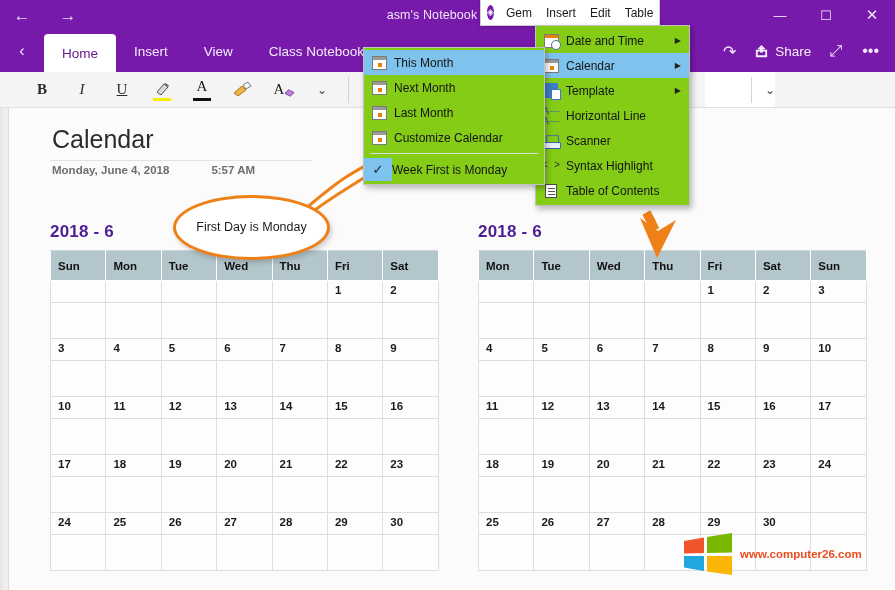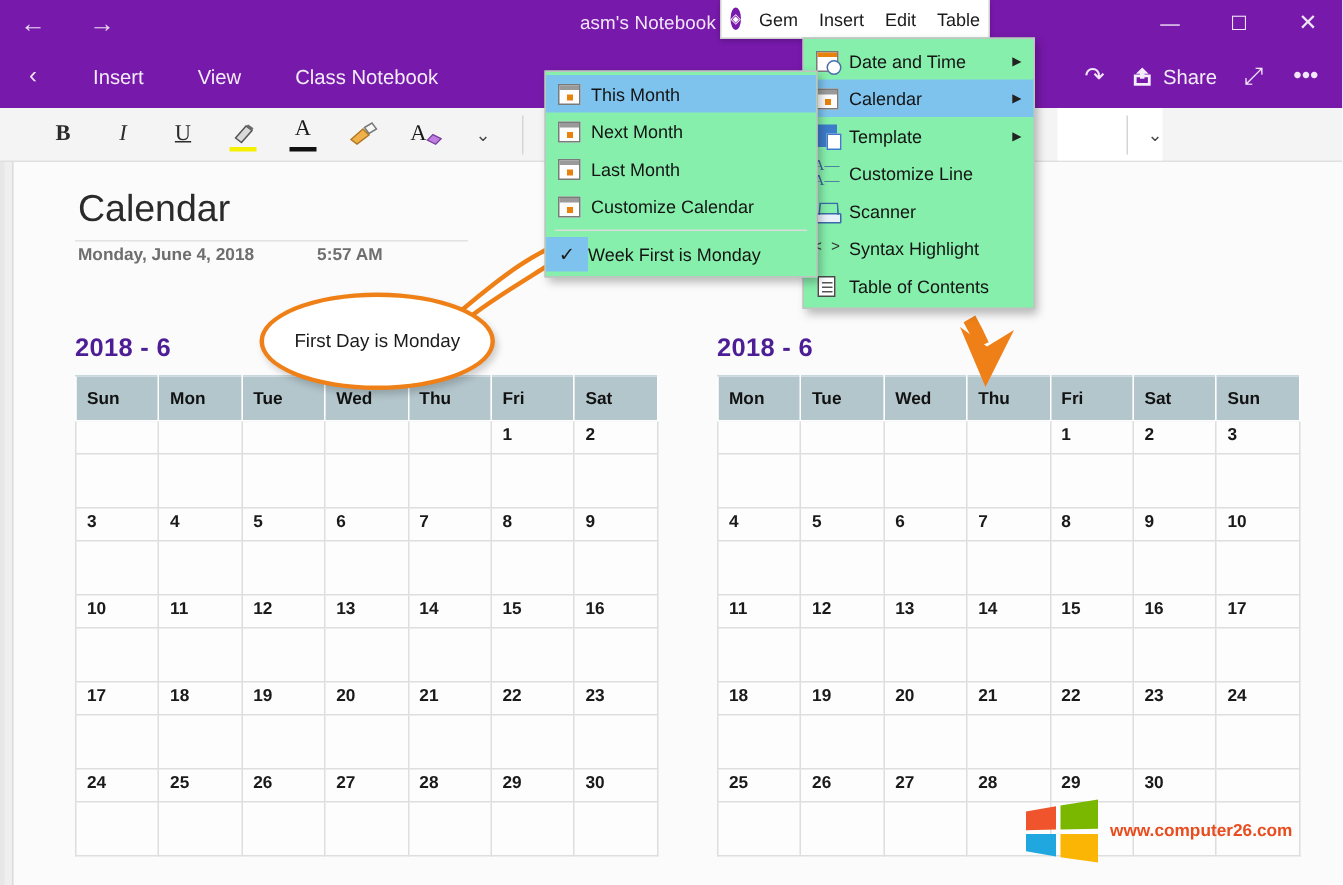--- a/index.html
+++ b/index.html
@@ -174,21 +174,21 @@
   .gem-logo {
     width: 15px; height: 15px; border-radius: 50%;
     background: #7719aa; margin-left: 6px; margin-right: 5px;
     display: flex; align-items: center; justify-content: center;
     color: #fff; font-size: 9px; line-height: 1;
   }
   .gem-item { font-size: 12px; color: #1a1a1a; padding: 0 7px; }
 
   
   .menu {
-    position: absolute; background: #86efac;
+    position: absolute; background: #84cc16;
     border: 1px solid #c2c2c2;
     box-shadow: 2px 3px 6px rgba(0,0,0,.28);
     padding: 2px 0;
   }
   #menu-insert { left: 535px; top: 25px; width: 155px; z-index: 50; }
   #menu-calendar { left: 363px; top: 47px; width: 182px; z-index: 60; }
 
   .menu-row {
     display: flex; align-items: center;
     height: 25px; position: relative;
@@ -558,20 +558,23 @@
     <div class="tb-winbtns">
       <span class="tb-winbtn">—</span>
       <span class="tb-winbtn">☐</span>
       <span class="tb-winbtn close">✕</span>
     </div>
   </div>
 
   <div class="ribbon-tabs">
     <div class="rt-back">‹</div>
     <div id="tabs-host" style="display:flex;align-items:stretch;">
+        <div class="rt-tab active">
+          <span>Home</span>
+        </div>
         <div class="rt-tab">
           <span>Insert</span>
         </div>
         <div class="rt-tab">
           <span>View</span>
         </div>
         <div class="rt-tab">
           <span>Class Notebook</span>
         </div>
       </div>
@@ -669,21 +672,21 @@
         <span class="menu-ico">
           <span class="icn-tmpl"></span>
         </span>
         <span class="menu-label">Template</span>
         <span class="menu-arrow">▶</span>
       </div>
       <div class="menu-row">
         <span class="menu-ico">
           <span class="icn-hline">A—<br>A—</span>
         </span>
-        <span class="menu-label">Customize Line</span>
+        <span class="menu-label">Horizontal Line</span>
         <span class="menu-arrow"></span>
       </div>
       <div class="menu-row">
         <span class="menu-ico">
           <span class="icn-scan"></span>
         </span>
         <span class="menu-label">Scanner</span>
         <span class="menu-arrow"></span>
       </div>
       <div class="menu-row">

